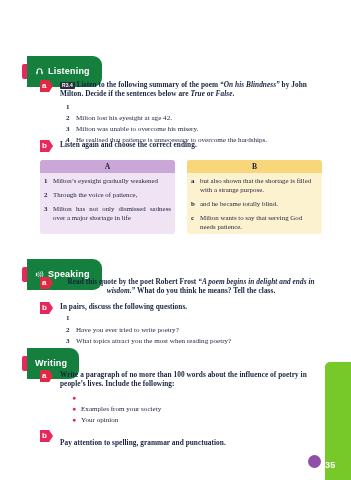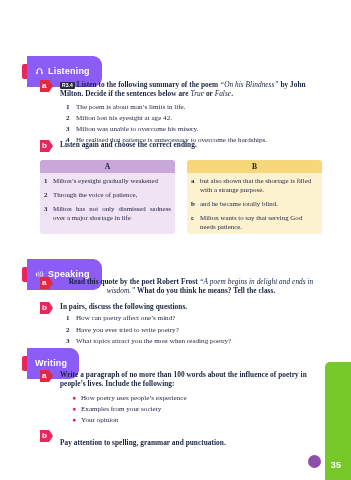--- a/index.html
+++ b/index.html
@@ -15,33 +15,33 @@
   .edge-tab{
     position:absolute;right:0;top:362px;width:26px;height:118px;
     background:#77c829;border-top-left-radius:5px;
   }
   .edge-notch{
     position:absolute;right:26px;top:362px;width:6px;height:10px;
     background:#ffffff;
   }
   .page-number{
     position:absolute;right:4px;bottom:10px;width:22px;
-    text-align:center;font-family:"Liberation Sans", sans-serif;
+    font-family:"Liberation Sans", sans-serif;
     font-weight:bold;font-size:9px;color:#ffffff;letter-spacing:.3px;
   }
   .purple-dot{
     position:absolute;right:30px;bottom:12px;width:13px;height:13px;
     border-radius:50%;background:#8e4fa8;
   }
 
   
   .sec-wrap{position:absolute;left:22px;display:flex;align-items:center;}
   .sec-pill{
     display:flex;align-items:center;gap:4px;
-    background:#8b5cf6;color:#ffffff;
+    background:#15803d;color:#ffffff;
     border-radius:0 9px 9px 0;
     padding:2px 12px 2px 8px;height:31px;box-sizing:border-box;
   }
   .sec-label{
     font-family:"Liberation Sans", sans-serif;
     font-weight:bold;font-size:9px;letter-spacing:.2px;line-height:11px;
   }
   .sec-ico{display:flex;align-items:center;}
   .sec-bar{
     width:5px;height:15px;background:#e8275c;border-radius:2px 0 0 2px;
@@ -57,21 +57,21 @@
     font-weight:bold;font-size:8px;line-height:12px;text-align:left;
     padding-left:2px;box-sizing:border-box;
   }
   .marker.pink{background:#e8275c;}
   .task-body{margin-left:7px;}
 
   .instr{
     font-size:7.3px;line-height:9.4px;font-weight:bold;color:#16213e;
     letter-spacing:.05px;
   }
-  .instr .it{font-style:italic;font-weight:normal;}
+  .instr .it{font-style:italic;font-weight:bold;}
   .track-badge{
     display:inline-block;background:#2b2b3a;color:#ffffff;
     font-family:"Liberation Sans", sans-serif;font-weight:bold;
     font-size:5px;line-height:7px;padding:0 2px;border-radius:1px;
     vertical-align:middle;margin-right:2px;
   }
 
   
   ol.num,ul.bul{margin:0;padding:0;list-style:none;}
   ol.num li{
@@ -127,21 +127,20 @@
 
   <div class="task" style="top:80px;left:40px;width:282px;">
     <div class="marker">a</div>
     <div class="task-body" style="width:262px;">
       <div class="instr">
         <span class="track-badge">R3.4</span><span>Listen to the following summary of the poem </span><span class="it">“On his Blindness”</span><span> by John Milton. Decide if the sentences below are </span><span class="it">True</span><span> or </span><span class="it">False</span><span>.</span>
       </div>
       <ol class="num" style="margin-top:3px;margin-left:6px;">
         <li>
             <span class="n">1</span>
-            <span>The poem is about man’s limits in life.</span>
           </li>
         <li>
             <span class="n">2</span>
             <span>Milton lost his eyesight at age 42.</span>
           </li>
         <li>
             <span class="n">3</span>
             <span>Milton was unable to overcome his misery.</span>
           </li>
         <li>
@@ -216,21 +215,20 @@
     </div>
   </div>
 
   <div class="task" style="top:302px;left:40px;width:282px;">
     <div class="marker pink">b</div>
     <div class="task-body" style="width:262px;font-family:Liberation Serif, serif;">
       <div class="instr">In pairs, discuss the following questions.</div>
       <ol class="num" style="margin-top:2px;margin-left:6px;">
         <li>
             <span class="n">1</span>
-            <span>How can poetry affect one’s mind?</span>
           </li>
         <li>
             <span class="n">2</span>
             <span>Have you ever tried to write poetry?</span>
           </li>
         <li>
             <span class="n">3</span>
             <span>What topics attract you the most when reading poetry?</span>
           </li>
       </ol>
@@ -244,21 +242,20 @@
     </div>
   </div>
 
   <div class="task" style="top:370px;left:40px;width:282px;">
     <div class="marker">a</div>
     <div class="task-body" style="width:252px;">
       <div class="instr">Write a paragraph of no more than 100 words about the influence of poetry in people’s lives. Include the following:</div>
       <ul class="bul" style="margin-top:4px;margin-left:12px;">
         <li>
             <span class="dot">●</span>
-            <span>How poetry uses people’s experience</span>
           </li>
         <li>
             <span class="dot">●</span>
             <span>Examples from your society</span>
           </li>
         <li>
             <span class="dot">●</span>
             <span>Your opinion</span>
           </li>
       </ul>

